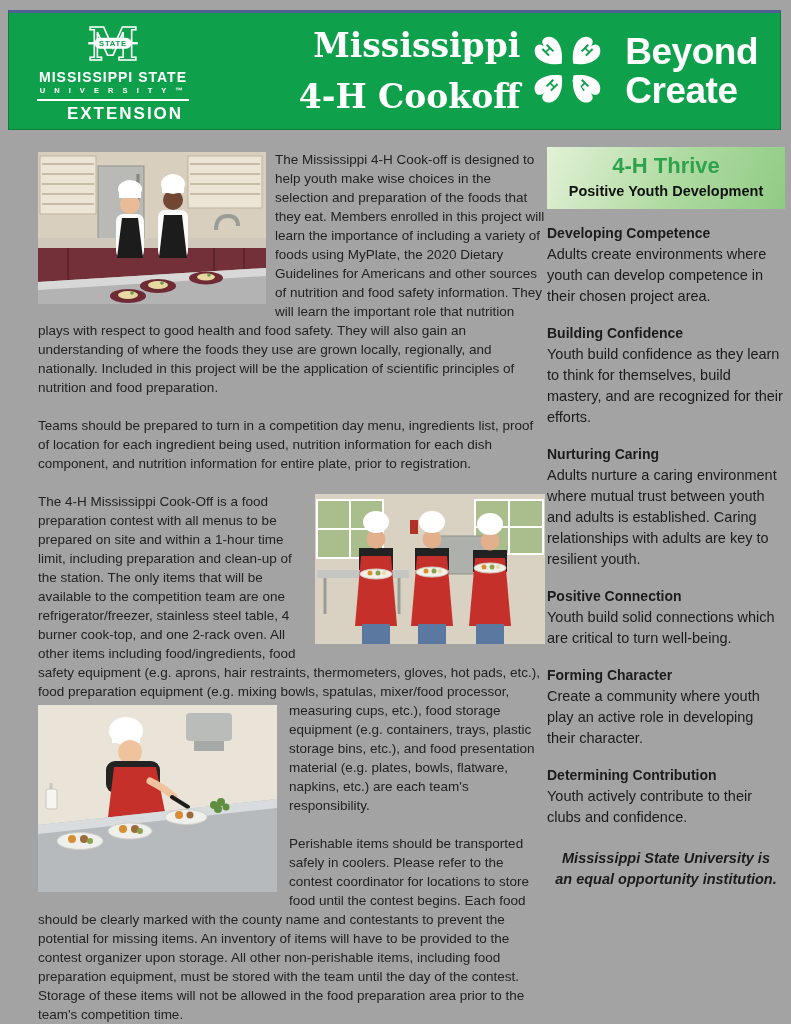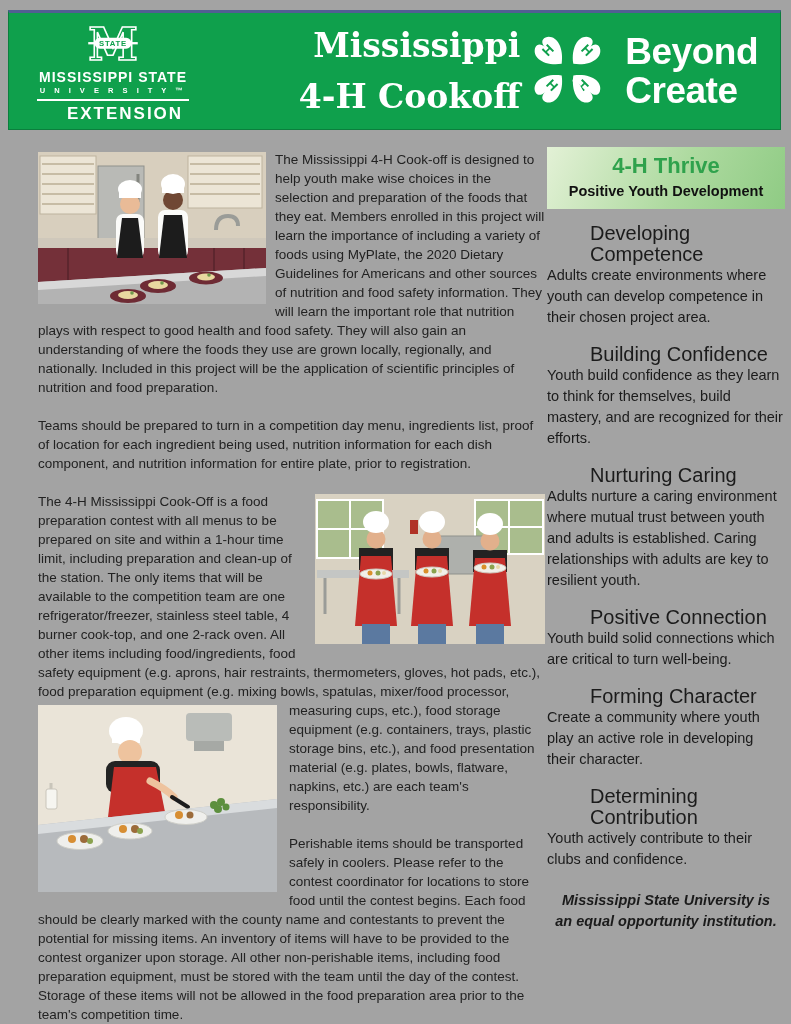--- a/index.html
+++ b/index.html
@@ -52,21 +52,21 @@
     font-size:14.5px; line-height:21px; color:#1b1b1b;
   }
   .thrive-box {
     height:62px; background:linear-gradient(115deg,#e3f1d6 0%,#aedaa0 55%,#8fcb84 100%);
     display:flex; flex-direction:column; align-items:center; justify-content:center;
     margin-bottom:14px;
   }
   .thrive-title { color:#2fa24c; font-size:22px; font-weight:bold; line-height:24px;text-align:right; }
   .thrive-sub   { color:#111; font-size:14.5px; font-weight:bold; margin-top:3px; }
   .sec { margin-bottom:16px; }
-  .sec-h { font-weight:normal; font-size:20px;margin-left:43px; }
+  .sec-h { font-weight:bold; font-size:14px; }
   .sec-b { }
   .eo-note {
     margin-top:20px; font-weight:bold; font-style:italic; text-align:center;
     font-size:14.5px; line-height:21px; padding:0 6px;
   }
 </style>
 </head>
 <body>
 
 <div class="page">

